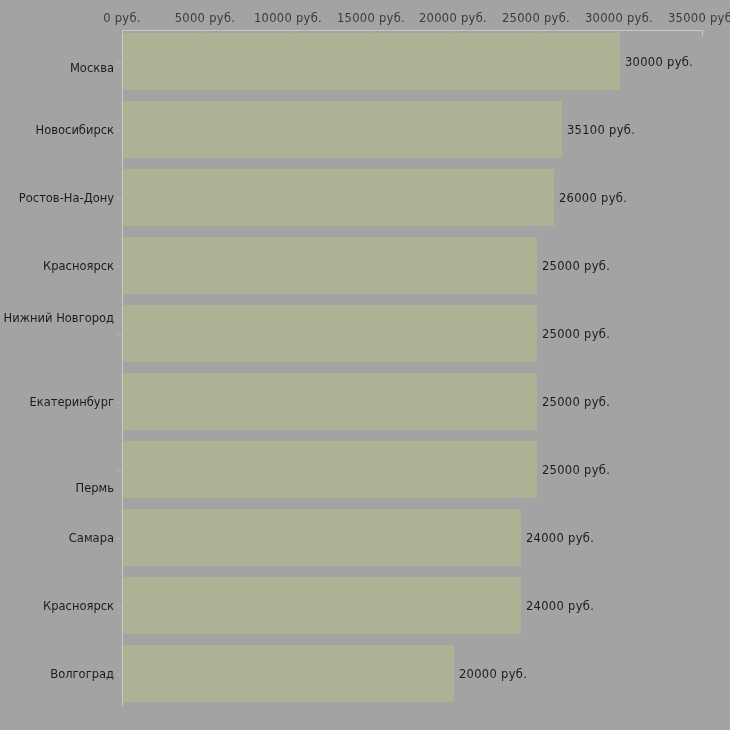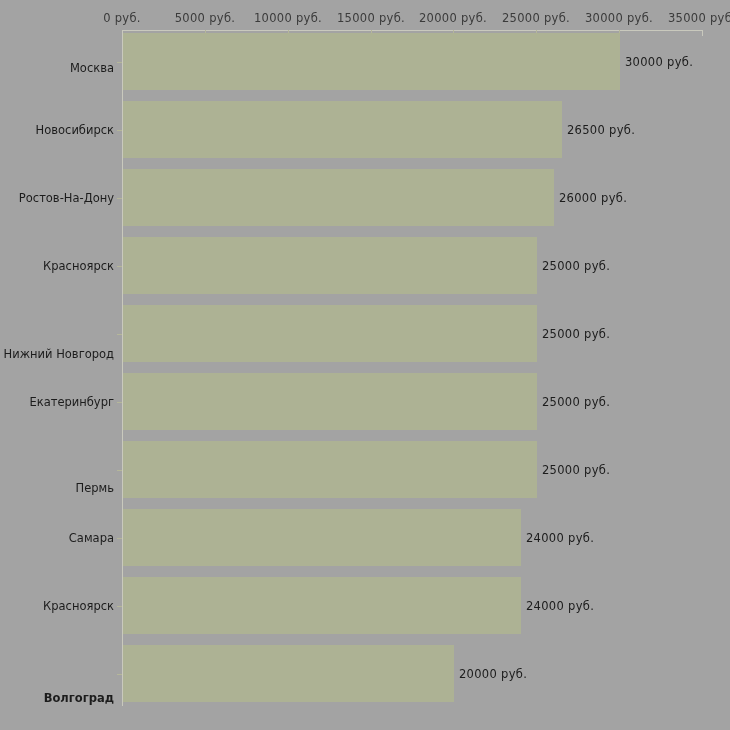--- a/index.html
+++ b/index.html
@@ -132,43 +132,43 @@
       <div class="ytick-mark" style="top: 470px;"></div>
       <div class="ytick-mark" style="top: 538px;"></div>
       <div class="ytick-mark" style="top: 606px;"></div>
       <div class="ytick-mark" style="top: 674px;"></div>
     </div>
   <div id="y-cat-labels">
       <div class="ycat-label" style="top: 68px;">Москва</div>
       <div class="ycat-label" style="top: 130px;">Новосибирск</div>
       <div class="ycat-label" style="top: 198px;">Ростов-На-Дону</div>
       <div class="ycat-label" style="top: 266px;">Красноярск</div>
-      <div class="ycat-label" style="top: 354px;">Нижний Новгород</div>
+      <div class="ycat-label" style="top: 318px;">Нижний Новгород</div>
       <div class="ycat-label" style="top: 402px;">Екатеринбург</div>
       <div class="ycat-label" style="top: 488px;">Пермь</div>
       <div class="ycat-label" style="top: 538px;">Самара</div>
       <div class="ycat-label" style="top: 606px;">Красноярск</div>
-      <div class="ycat-label" style="top: 698px; font-weight: bold;">Волгоград</div>
+      <div class="ycat-label" style="top: 674px;">Волгоград</div>
     </div>
 
   <div id="bars">
       <div class="bar" style="left: 123px; top: 33px; width: 497px; height: 57px; background: rgb(173, 178, 148);"></div>
       <div class="bar" style="left: 123px; top: 101px; width: 439px; height: 57px; background: rgb(173, 178, 148);"></div>
       <div class="bar" style="left: 123px; top: 169px; width: 431px; height: 57px; background: rgb(173, 178, 148);"></div>
       <div class="bar" style="left: 123px; top: 237px; width: 414px; height: 57px; background: rgb(173, 178, 148);"></div>
       <div class="bar" style="left: 123px; top: 305px; width: 414px; height: 57px; background: rgb(173, 178, 148);"></div>
       <div class="bar" style="left: 123px; top: 373px; width: 414px; height: 57px; background: rgb(173, 178, 148);"></div>
       <div class="bar" style="left: 123px; top: 441px; width: 414px; height: 57px; background: rgb(173, 178, 148);"></div>
       <div class="bar" style="left: 123px; top: 509px; width: 398px; height: 57px; background: rgb(173, 178, 148);"></div>
       <div class="bar" style="left: 123px; top: 577px; width: 398px; height: 57px; background: rgb(173, 178, 148);"></div>
       <div class="bar" style="left: 123px; top: 645px; width: 331px; height: 57px; background: rgb(173, 178, 148);"></div>
     </div>
   <div id="bar-values">
       <div class="bar-value" style="left: 625px; top: 62px;">30000 руб.</div>
-      <div class="bar-value" style="left: 567px; top: 130px;">26500 руб.</div>
+      <div class="bar-value" style="left: 567px; top: 130px;">35100 руб.</div>
       <div class="bar-value" style="left: 559px; top: 198px;">26000 руб.</div>
       <div class="bar-value" style="left: 542px; top: 266px;">25000 руб.</div>
       <div class="bar-value" style="left: 542px; top: 334px;">25000 руб.</div>
       <div class="bar-value" style="left: 542px; top: 402px;">25000 руб.</div>
       <div class="bar-value" style="left: 542px; top: 470px;">25000 руб.</div>
       <div class="bar-value" style="left: 526px; top: 538px;">24000 руб.</div>
       <div class="bar-value" style="left: 526px; top: 606px;">24000 руб.</div>
       <div class="bar-value" style="left: 459px; top: 674px;">20000 руб.</div>
     </div>
 

